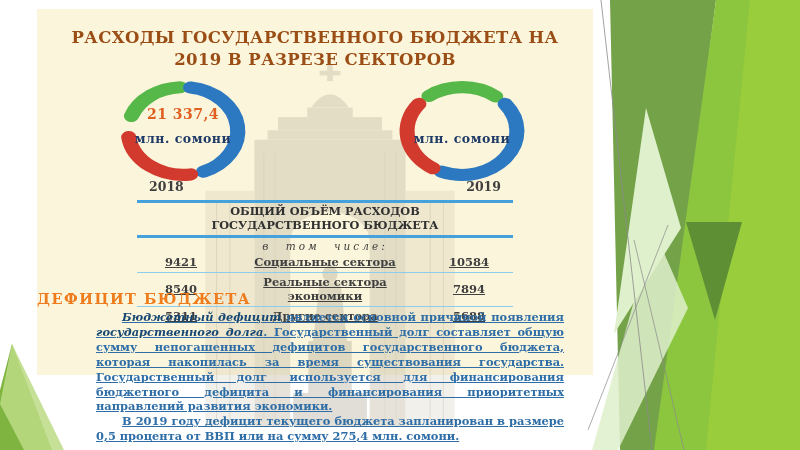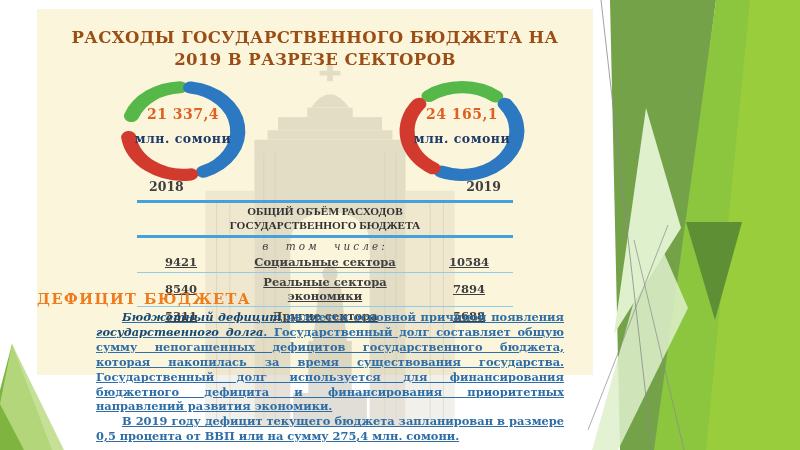--- a/index.html
+++ b/index.html
@@ -27,21 +27,21 @@
               font-weight:bold;font-size:14px;color:#DF6020;letter-spacing:.5px;}
   .donut .unit{position:absolute;left:0;right:0;top:56px;text-align:center;
                font-weight:bold;font-size:12.5px;color:#1F3A67;letter-spacing:.5px;}
 
   
   .btable{position:absolute;left:100px;top:170px;width:376px;}
   .years{display:flex;justify-content:space-between;font-size:12.5px;font-weight:bold;
          color:#3F3F3F;padding:0 12px 6px 12px;}
   .bar{border-top:3px solid #45A1DC;height:0;}
   .thead{text-align:center;font-size:11.3px;font-weight:bold;color:#303030;
-         line-height:1.22;padding:2px 0;font-family:Liberation Serif, serif;}
+         line-height:1.22;padding:2px 0;}
   .sub{text-align:center;font-style:italic;font-size:10.5px;color:#40403f;
        letter-spacing:3px;word-spacing:8px;padding:2px 0 1px 0;}
   .trow{display:grid;grid-template-columns:88px 1fr 88px;align-items:center;
         font-size:11.5px;font-weight:bold;color:#3F3F3F;padding:2px 0 3px 0;}
   .trow + .trow{border-top:1.5px solid #8FCBEC;}
   .trow .c{text-align:center;text-decoration:underline;}
 
   
   .dhead{position:absolute;left:0;top:281px;width:100%;text-align:left;
          color:#EE7B1C;font-weight:bold;font-size:14.5px;letter-spacing:1.5px;}
@@ -118,21 +118,20 @@
       <div class="val">21 337,4</div>
       <div class="unit">млн. сомони</div>
     </div>
 
     <div class="donut donut-right">
       <svg viewBox="0 0 120 120" preserveAspectRatio="none">
         <path d="M31.7,22.5 A47,47 0 0 1 88.9,23.0" fill="none" stroke="#56B848" stroke-width="13" stroke-linecap="round"></path>
         <path d="M97.0,31.0 A47,47 0 0 1 42.4,103.6" fill="none" stroke="#2C79C2" stroke-width="13" stroke-linecap="round"></path>
         <path d="M23.0,31.0 A47,47 0 0 0 35.1,99.9" fill="none" stroke="#D23A2E" stroke-width="13" stroke-linecap="round"></path>
       </svg>
-      <div class="val">24 165,1</div>
       <div class="unit">млн. сомони</div>
     </div>
 
     <div class="btable">
       <div class="years">
         <span>2018</span>
         <span>2019</span>
       </div>
       <div class="bar"></div>
       <div class="thead">

